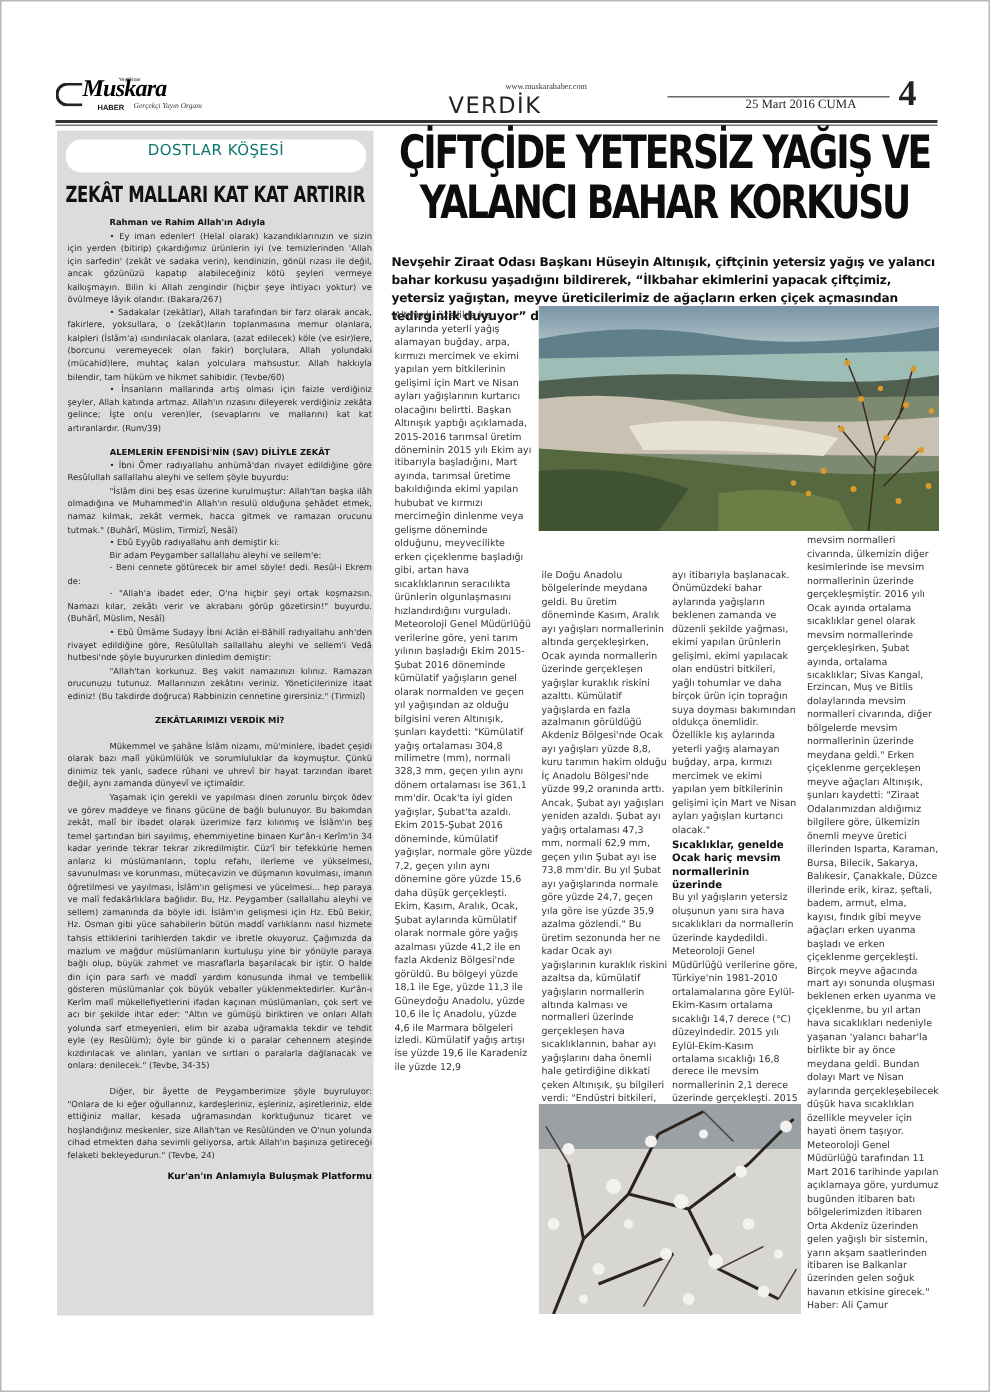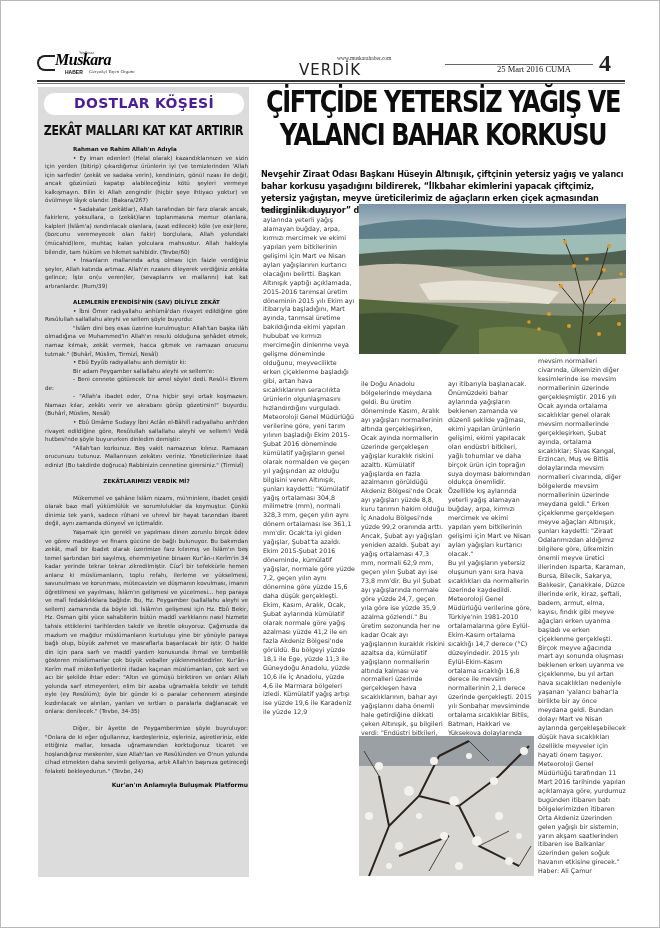--- a/index.html
+++ b/index.html
@@ -18,21 +18,21 @@
   .site-url { position:absolute; left:300px; top:4px; font-family:"Liberation Serif", serif; font-size:5.5px; color:#333; }
   .head-rule-thin { position:absolute; left:408px; top:13px; width:148px; height:1px; background:#666; }
   .issue-date { position:absolute; left:460px; top:13px; font-family:"Liberation Serif", serif; font-size:8.5px; color:#222; }
   .page-number { position:absolute; left:562px; top:-1px; font-family:"Liberation Serif", serif; font-size:24px; font-weight:bold; color:#222; }
   .head-rule { position:absolute; left:36px; top:79px; width:588px; height:2px; background:#333; }
   .head-rule2 { position:absolute; left:36px; top:82px; width:588px; height:1px; background:#777; }
 
   
   .left-box { position:absolute; left:37px; top:86px; width:211px; height:790px; background:#dcdcdc; }
   .kose-banner { position:absolute; left:6px; top:6px; width:200px; height:22px; background:#fff; border-radius:10px; }
-  .kose-title { position:absolute; left:0; top:2px; width:200px; text-align:center; font-family:"DejaVu Sans", sans-serif; font-weight:bold; font-size:14px; letter-spacing:0.3px; color:#4c1d95; }
+  .kose-title { position:absolute; left:0; top:2px; width:200px; text-align:center; font-family:"DejaVu Sans", sans-serif; font-weight:normal; font-size:10px; letter-spacing:0.3px; color:#0f766e; }
   .col-title { position:absolute; left:0; top:34px; width:211px; text-align:center; font-family:"DejaVu Sans", sans-serif; font-weight:bold; font-size:11px; transform:scaleY(1.35); transform-origin:top; color:#111; letter-spacing:-0.2px; }
   .col-body { position:absolute; left:7px; top:58px; width:203px; font-family:"DejaVu Sans", sans-serif; font-size:5.6px; line-height:8.55px; color:#2a2a2a; text-align:justify; }
   .col-body p { margin:0; text-indent:28px; }
   .col-body .sub { font-weight:bold; text-align:center; text-indent:0; color:#111; }
   .col-body .subhead { margin-top:8px; }
   .col-body .space { height:8px; }
   .col-body .opening { font-weight:bold; text-indent:28px; color:#111; }
   .col-body .sig { font-weight:bold; text-align:right; text-indent:0; font-size:6px; margin-top:6px; color:#111; }
 
   
@@ -147,20 +147,21 @@
   </div>
 
   <div class="acol c1">
     <p>Altınışık, özellikle kış aylarında yeterli yağış alamayan buğday, arpa, kırmızı mercimek ve ekimi yapılan yem bitkilerinin gelişimi için Mart ve Nisan ayları yağışlarının kurtarıcı olacağını belirtti. Başkan Altınışık yaptığı açıklamada, 2015-2016 tarımsal üretim döneminin 2015 yılı Ekim ayı itibarıyla başladığını, Mart ayında, tarımsal üretime bakıldığında ekimi yapılan hububat ve kırmızı mercimeğin dinlenme veya gelişme döneminde olduğunu, meyvecilikte erken çiçeklenme başladığı gibi, artan hava sıcaklıklarının seracılıkta ürünlerin olgunlaşmasını hızlandırdığını vurguladı. Meteoroloji Genel Müdürlüğü verilerine göre, yeni tarım yılının başladığı Ekim 2015-Şubat 2016 döneminde kümülatif yağışların genel olarak normalden ve geçen yıl yağışından az olduğu bilgisini veren Altınışık, şunları kaydetti: "Kümülatif yağış ortalaması 304,8 milimetre (mm), normali 328,3 mm, geçen yılın aynı dönem ortalaması ise 361,1 mm'dir. Ocak'ta iyi giden yağışlar, Şubat'ta azaldı. Ekim 2015-Şubat 2016 döneminde, kümülatif yağışlar, normale göre yüzde 7,2, geçen yılın aynı dönemine göre yüzde 15,6 daha düşük gerçekleşti. Ekim, Kasım, Aralık, Ocak, Şubat aylarında kümülatif olarak normale göre yağış azalması yüzde 41,2 ile en fazla Akdeniz Bölgesi'nde görüldü. Bu bölgeyi yüzde 18,1 ile Ege, yüzde 11,3 ile Güneydoğu Anadolu, yüzde 10,6 ile İç Anadolu, yüzde 4,6 ile Marmara bölgeleri izledi. Kümülatif yağış artışı ise yüzde 19,6 ile Karadeniz ile yüzde 12,9</p>
   </div>
   <div class="acol c2">
     <p>ile Doğu Anadolu bölgelerinde meydana geldi. Bu üretim döneminde Kasım, Aralık ayı yağışları normallerinin altında gerçekleşirken, Ocak ayında normallerin üzerinde gerçekleşen yağışlar kuraklık riskini azalttı. Kümülatif yağışlarda en fazla azalmanın görüldüğü Akdeniz Bölgesi'nde Ocak ayı yağışları yüzde 8,8, kuru tarımın hakim olduğu İç Anadolu Bölgesi'nde yüzde 99,2 oranında arttı. Ancak, Şubat ayı yağışları yeniden azaldı. Şubat ayı yağış ortalaması 47,3 mm, normali 62,9 mm, geçen yılın Şubat ayı ise 73,8 mm'dir. Bu yıl Şubat ayı yağışlarında normale göre yüzde 24,7, geçen yıla göre ise yüzde 35,9 azalma gözlendi." Bu üretim sezonunda her ne kadar Ocak ayı yağışlarının kuraklık riskini azaltsa da, kümülatif yağışların normallerin altında kalması ve normalleri üzerinde gerçekleşen hava sıcaklıklarının, bahar ayı yağışlarını daha önemli hale getirdiğine dikkati çeken Altınışık, şu bilgileri verdi: "Endüstri bitkileri, yağlı tohumlar ve daha birçok ürünün ekimine içinde bulunduğumuz Mart</p>
   </div>
   <div class="acol c3">
     <p>ayı itibarıyla başlanacak. Önümüzdeki bahar aylarında yağışların beklenen zamanda ve düzenli şekilde yağması, ekimi yapılan ürünlerin gelişimi, ekimi yapılacak olan endüstri bitkileri, yağlı tohumlar ve daha birçok ürün için toprağın suya doyması bakımından oldukça önemlidir. Özellikle kış aylarında yeterli yağış alamayan buğday, arpa, kırmızı mercimek ve ekimi yapılan yem bitkilerinin gelişimi için Mart ve Nisan ayları yağışları kurtarıcı olacak."</p>
+    <p class="bhead">Sıcaklıklar, genelde Ocak hariç mevsim normallerinin üzerinde</p>
     <p>Bu yıl yağışların yetersiz oluşunun yanı sıra hava sıcaklıkları da normallerin üzerinde kaydedildi. Meteoroloji Genel Müdürlüğü verilerine göre, Türkiye'nin 1981-2010 ortalamalarına göre Eylül-Ekim-Kasım ortalama sıcaklığı 14,7 derece (°C) düzeyindedir. 2015 yılı Eylül-Ekim-Kasım ortalama sıcaklığı 16,8 derece ile mevsim normallerinin 2,1 derece üzerinde gerçekleşti. 2015 yılı Sonbahar mevsiminde ortalama sıcaklıklar Bitlis, Batman, Hakkari ve Yüksekova dolaylarında</p>
   </div>
   <div class="acol c4">
     <p>mevsim normalleri civarında, ülkemizin diğer kesimlerinde ise mevsim normallerinin üzerinde gerçekleşmiştir. 2016 yılı Ocak ayında ortalama sıcaklıklar genel olarak mevsim normallerinde gerçekleşirken, Şubat ayında, ortalama sıcaklıklar; Sivas Kangal, Erzincan, Muş ve Bitlis dolaylarında mevsim normalleri civarında, diğer bölgelerde mevsim normallerinin üzerinde meydana geldi." Erken çiçeklenme gerçekleşen meyve ağaçları Altınışık, şunları kaydetti: "Ziraat Odalarımızdan aldığımız bilgilere göre, ülkemizin önemli meyve üretici illerinden Isparta, Karaman, Bursa, Bilecik, Sakarya, Balıkesir, Çanakkale, Düzce illerinde erik, kiraz, şeftali, badem, armut, elma, kayısı, fındık gibi meyve ağaçları erken uyanma başladı ve erken çiçeklenme gerçekleşti. Birçok meyve ağacında mart ayı sonunda oluşması beklenen erken uyanma ve çiçeklenme, bu yıl artan hava sıcaklıkları nedeniyle yaşanan 'yalancı bahar'la birlikte bir ay önce meydana geldi. Bundan dolayı Mart ve Nisan aylarında gerçekleşebilecek düşük hava sıcaklıkları özellikle meyveler için hayati önem taşıyor. Meteoroloji Genel Müdürlüğü tarafından 11 Mart 2016 tarihinde yapılan açıklamaya göre, yurdumuz bugünden itibaren batı bölgelerimizden itibaren Orta Akdeniz üzerinden gelen yağışlı bir sistemin, yarın akşam saatlerinden itibaren ise Balkanlar üzerinden gelen soğuk havanın etkisine girecek."</p>
     <p>Haber: Ali Çamur</p>
   </div>
 
   <div class="photo-bottom">
     <svg width="175" height="140" viewBox="0 0 175 140">
       <rect x="0" y="0" width="175" height="140" fill="#d8d6d2"></rect>

